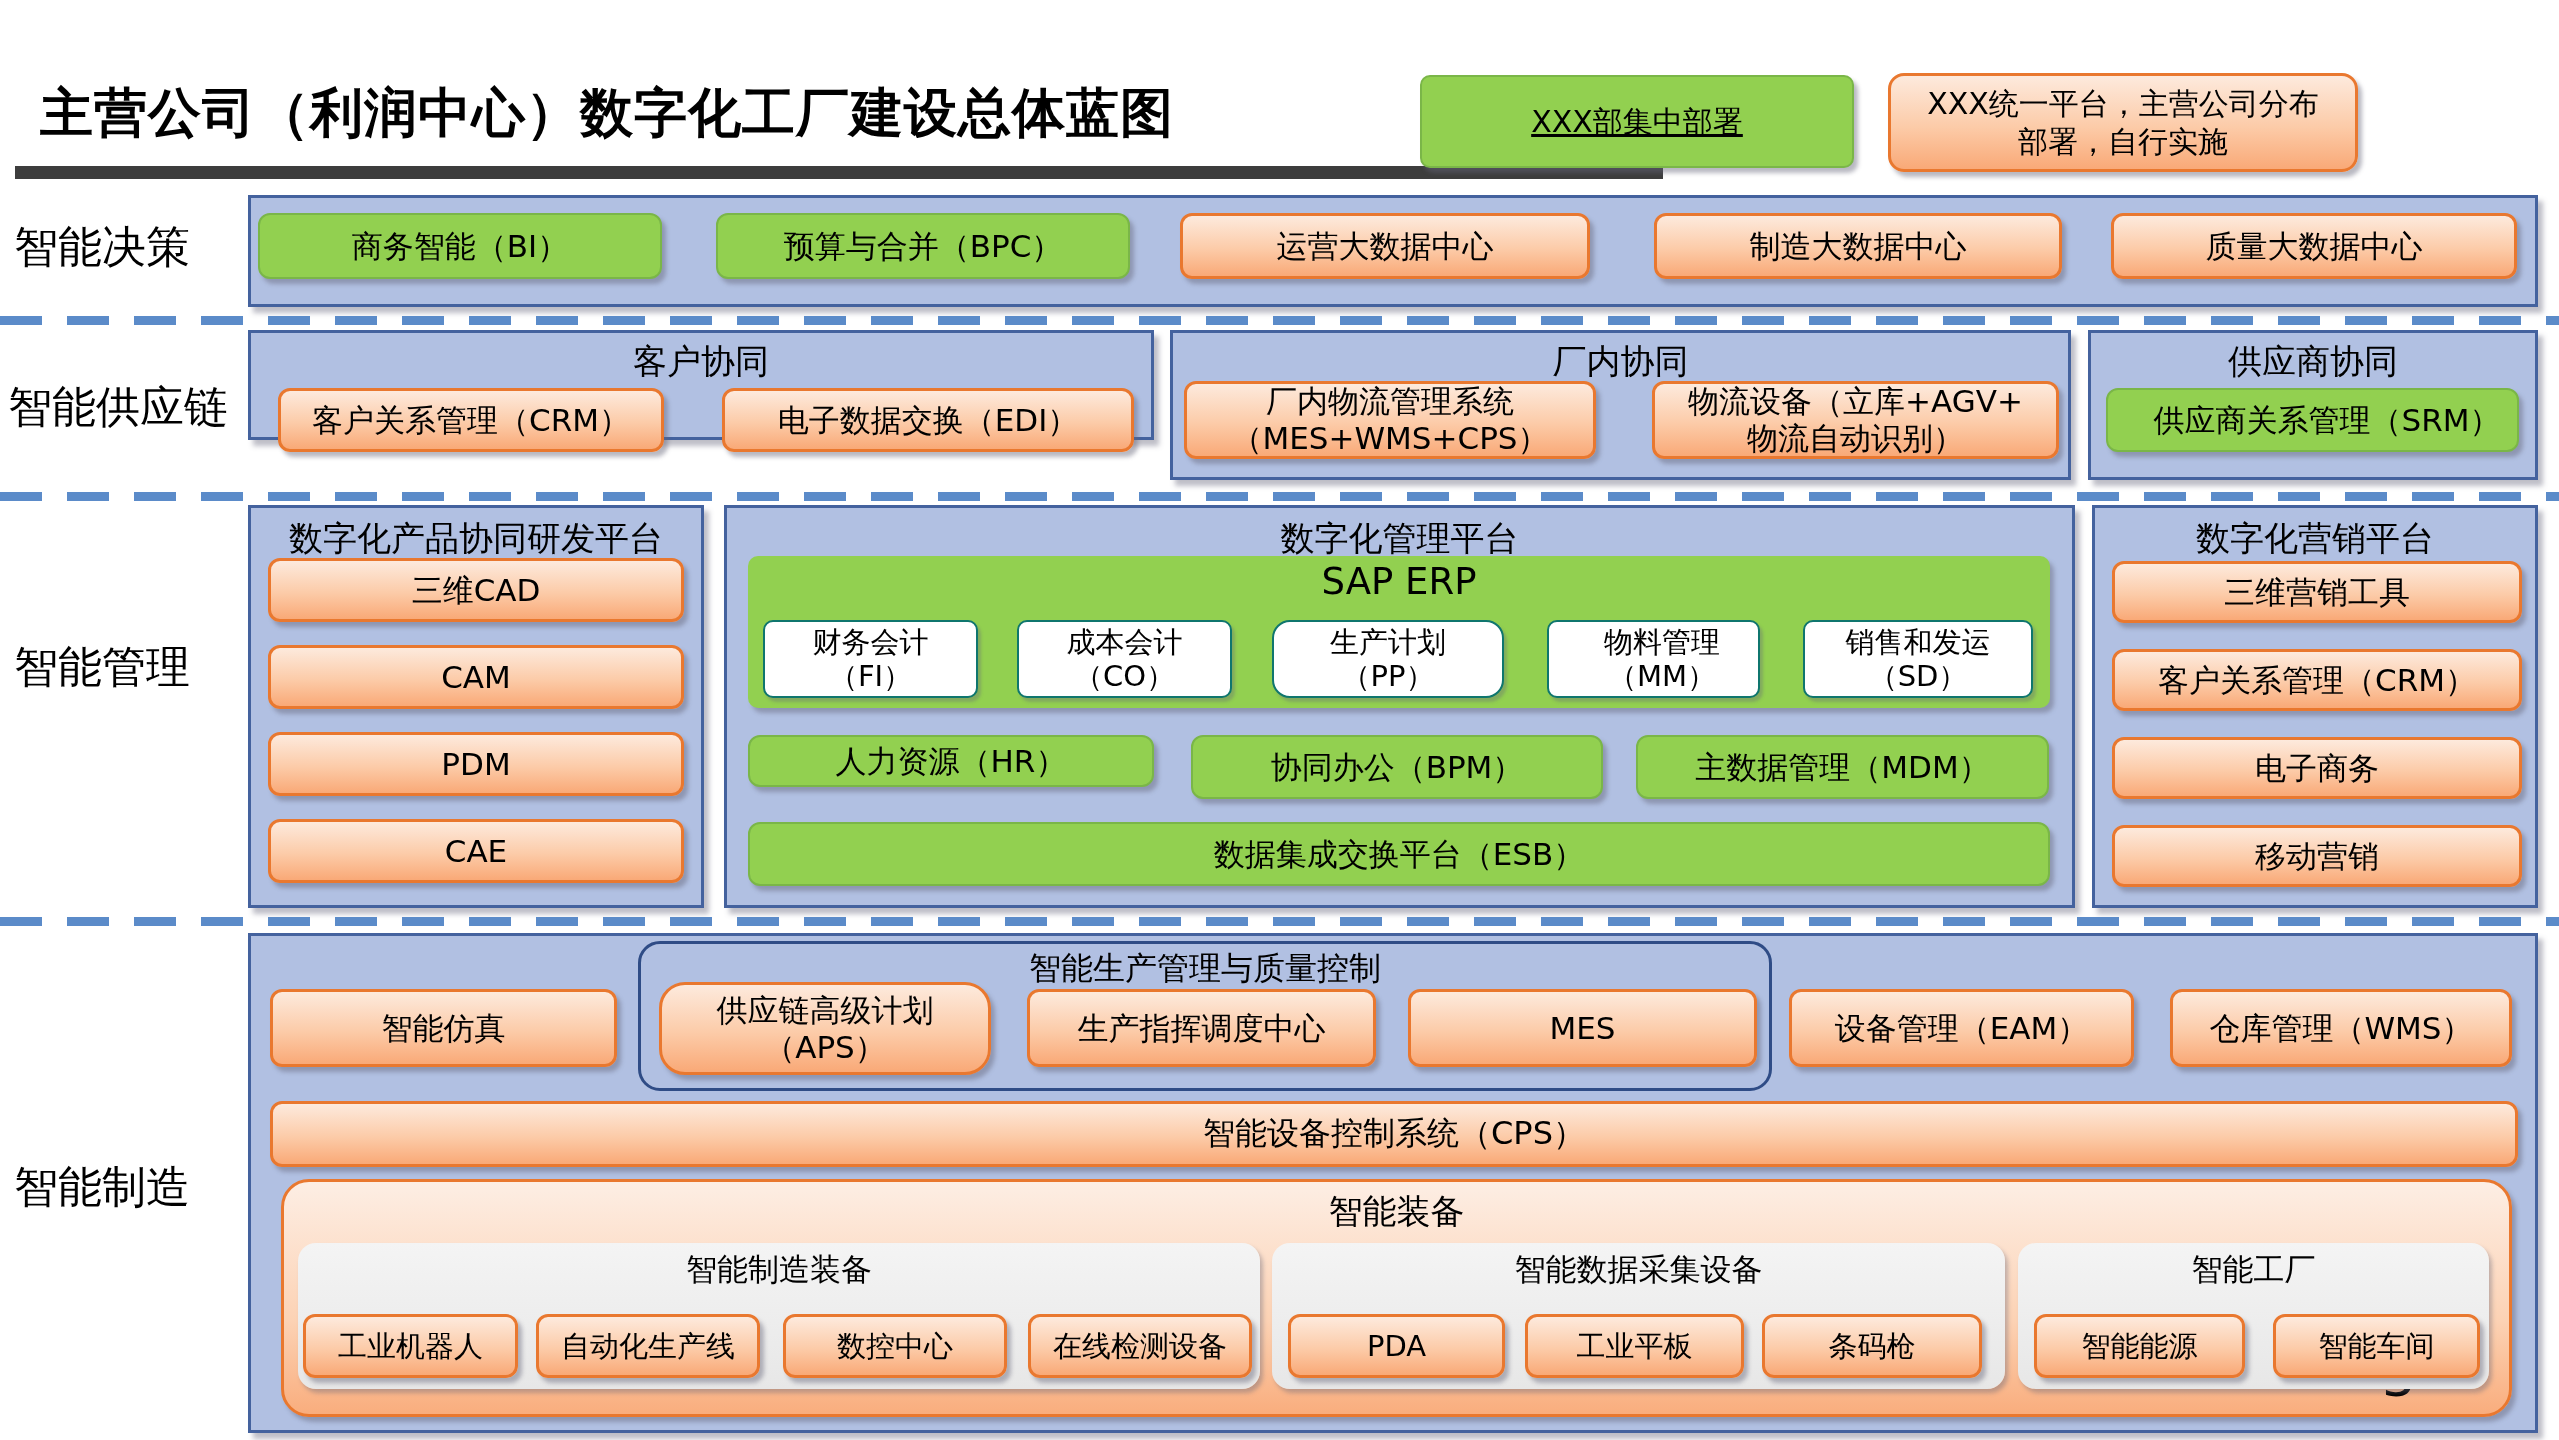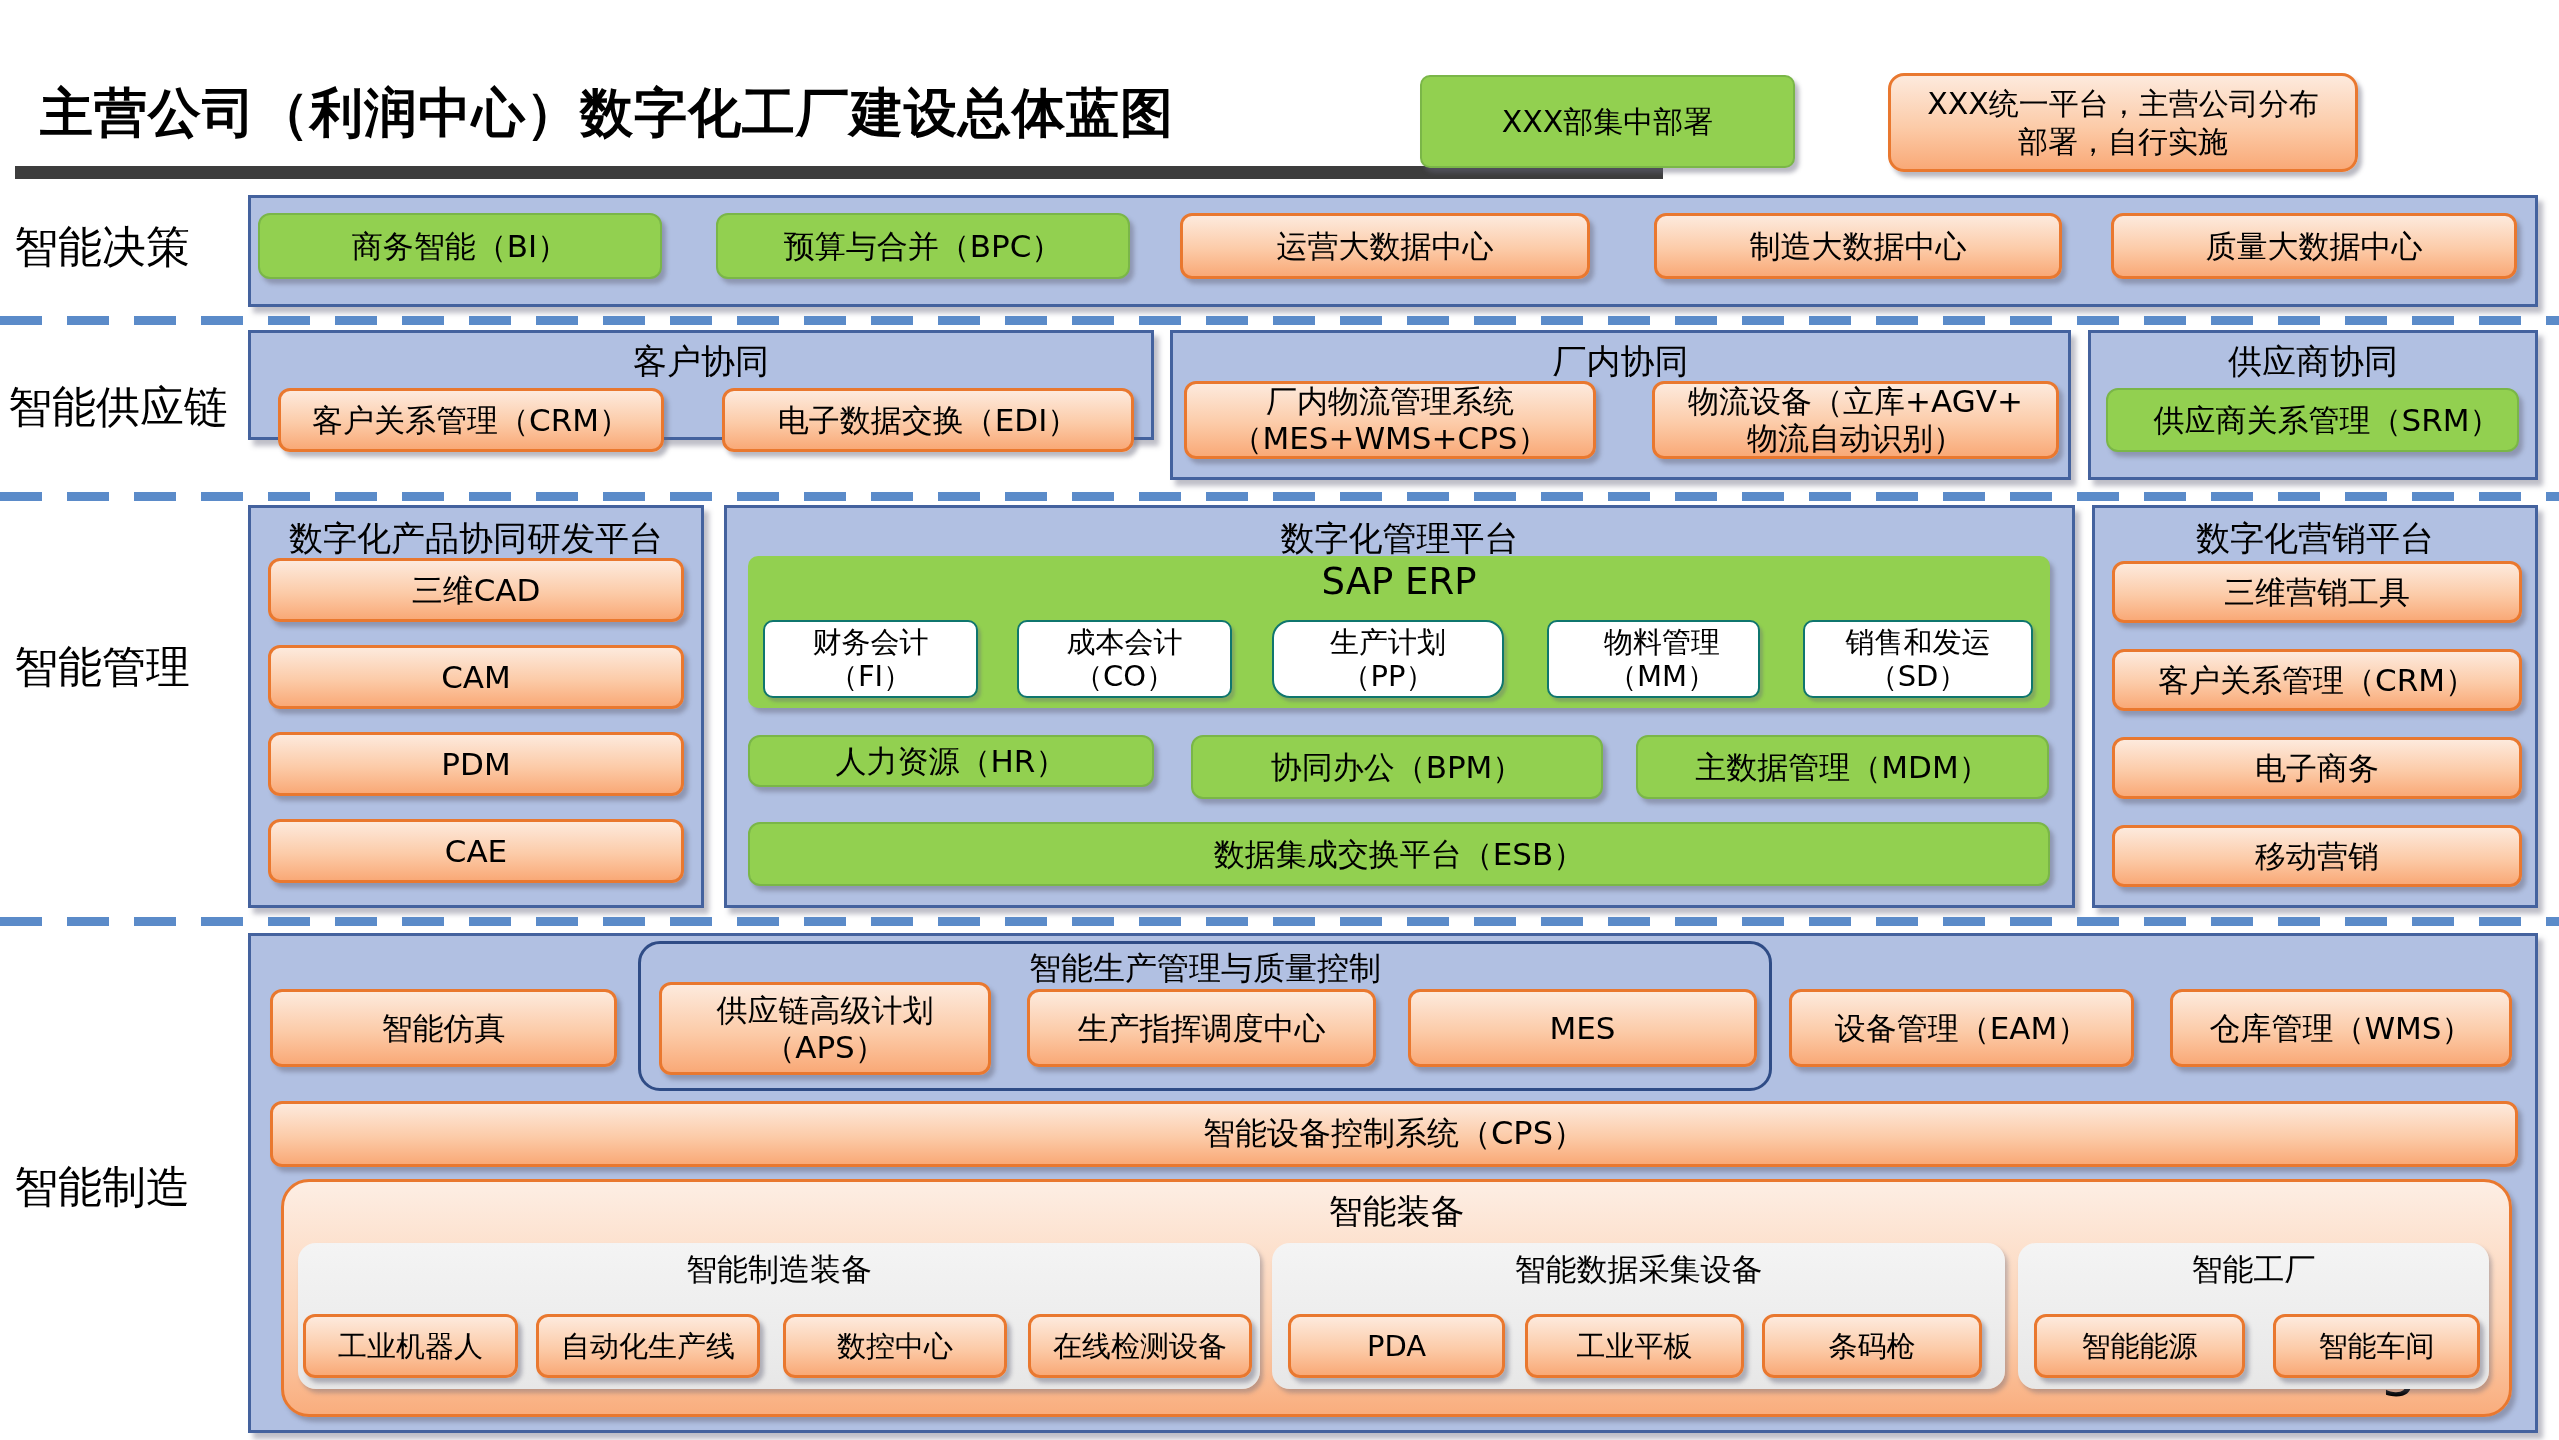--- a/index.html
+++ b/index.html
@@ -29,21 +29,21 @@
           font-size:30px;line-height:1.25;white-space:pre-line;box-sizing:border-box;}
 </style>
 </head>
 <body>
 
 <div id="canvas">
 
   <div class="abs page-title" style="left:40px;top:78px;">主营公司（利润中心）数字化工厂建设总体蓝图</div>
   <div class="abs title-bar" style="left:15px;top:166px;width:1648px;height:13px;z-index:0;"></div>
 
-  <div class="abs legend green" style="left:1420px;top:75px;width:375px;height:93px;border-radius:10px;z-index:2;">XXX部集中部署</div>
+  <div class="abs legend green" style="left:1420px;top:75px;width:434px;height:93px;border-radius:10px;z-index:2;text-decoration:underline;">XXX部集中部署</div>
   <div class="abs legend orange" style="left:1888px;top:73px;width:470px;height:99px;border-radius:16px;z-index:2;">XXX统一平台，主营公司分布
 部署，自行实施</div>
 
   <div class="abs row-label" style="left:14px;top:218px;">智能决策</div>
   <div class="abs blue-panel" style="left:248px;top:195px;width:2290px;height:112px;"></div>
   <div class="box green" style="left:258px;top:213px;width:404px;height:66px;">商务智能（BI）</div>
   <div class="box green" style="left:716px;top:213px;width:414px;height:66px;">预算与合并（BPC）</div>
   <div class="box orange" style="left:1180px;top:213px;width:410px;height:66px;">运营大数据中心</div>
   <div class="box orange" style="left:1654px;top:213px;width:408px;height:66px;">制造大数据中心</div>
   <div class="box orange" style="left:2111px;top:213px;width:406px;height:66px;">质量大数据中心</div>
@@ -115,21 +115,21 @@
   <div class="dashed" style="top:917px;"></div>
 
   <div class="abs row-label" style="left:14px;top:1158px;">智能制造</div>
   <div class="abs blue-panel" style="left:248px;top:933px;width:2290px;height:500px;z-index:0;"></div>
 
   <div class="abs outline-panel" style="left:638px;top:941px;width:1134px;height:150px;z-index:1;">
     <div class="panel-title" style="top:3px;font-size:32px;">智能生产管理与质量控制</div>
   </div>
 
   <div class="box orange" style="left:270px;top:989px;width:347px;height:78px;z-index:2;">智能仿真</div>
-  <div class="box orange" style="left:659px;top:982px;width:332px;height:93px;z-index:2;">供应链高级计划
+  <div class="box orange" style="left:659px;top:982px;width:332px;height:93px;z-index:2;border-radius:26px;">供应链高级计划
 （APS）</div>
   <div class="box orange" style="left:1027px;top:989px;width:349px;height:78px;z-index:2;">生产指挥调度中心</div>
   <div class="box orange" style="left:1408px;top:989px;width:349px;height:78px;z-index:2;">MES</div>
   <div class="box orange" style="left:1789px;top:989px;width:345px;height:78px;z-index:2;">设备管理（EAM）</div>
   <div class="box orange" style="left:2170px;top:989px;width:342px;height:78px;z-index:2;">仓库管理（WMS）</div>
 
   <div class="box orange" style="left:270px;top:1101px;width:2248px;height:66px;font-size:32px;z-index:2;">智能设备控制系统（CPS）</div>
 
   <div class="abs orange-panel" style="left:281px;top:1179px;width:2231px;height:238px;z-index:1;">
     <div class="panel-title" style="top:7px;font-size:34px;">智能装备</div>

